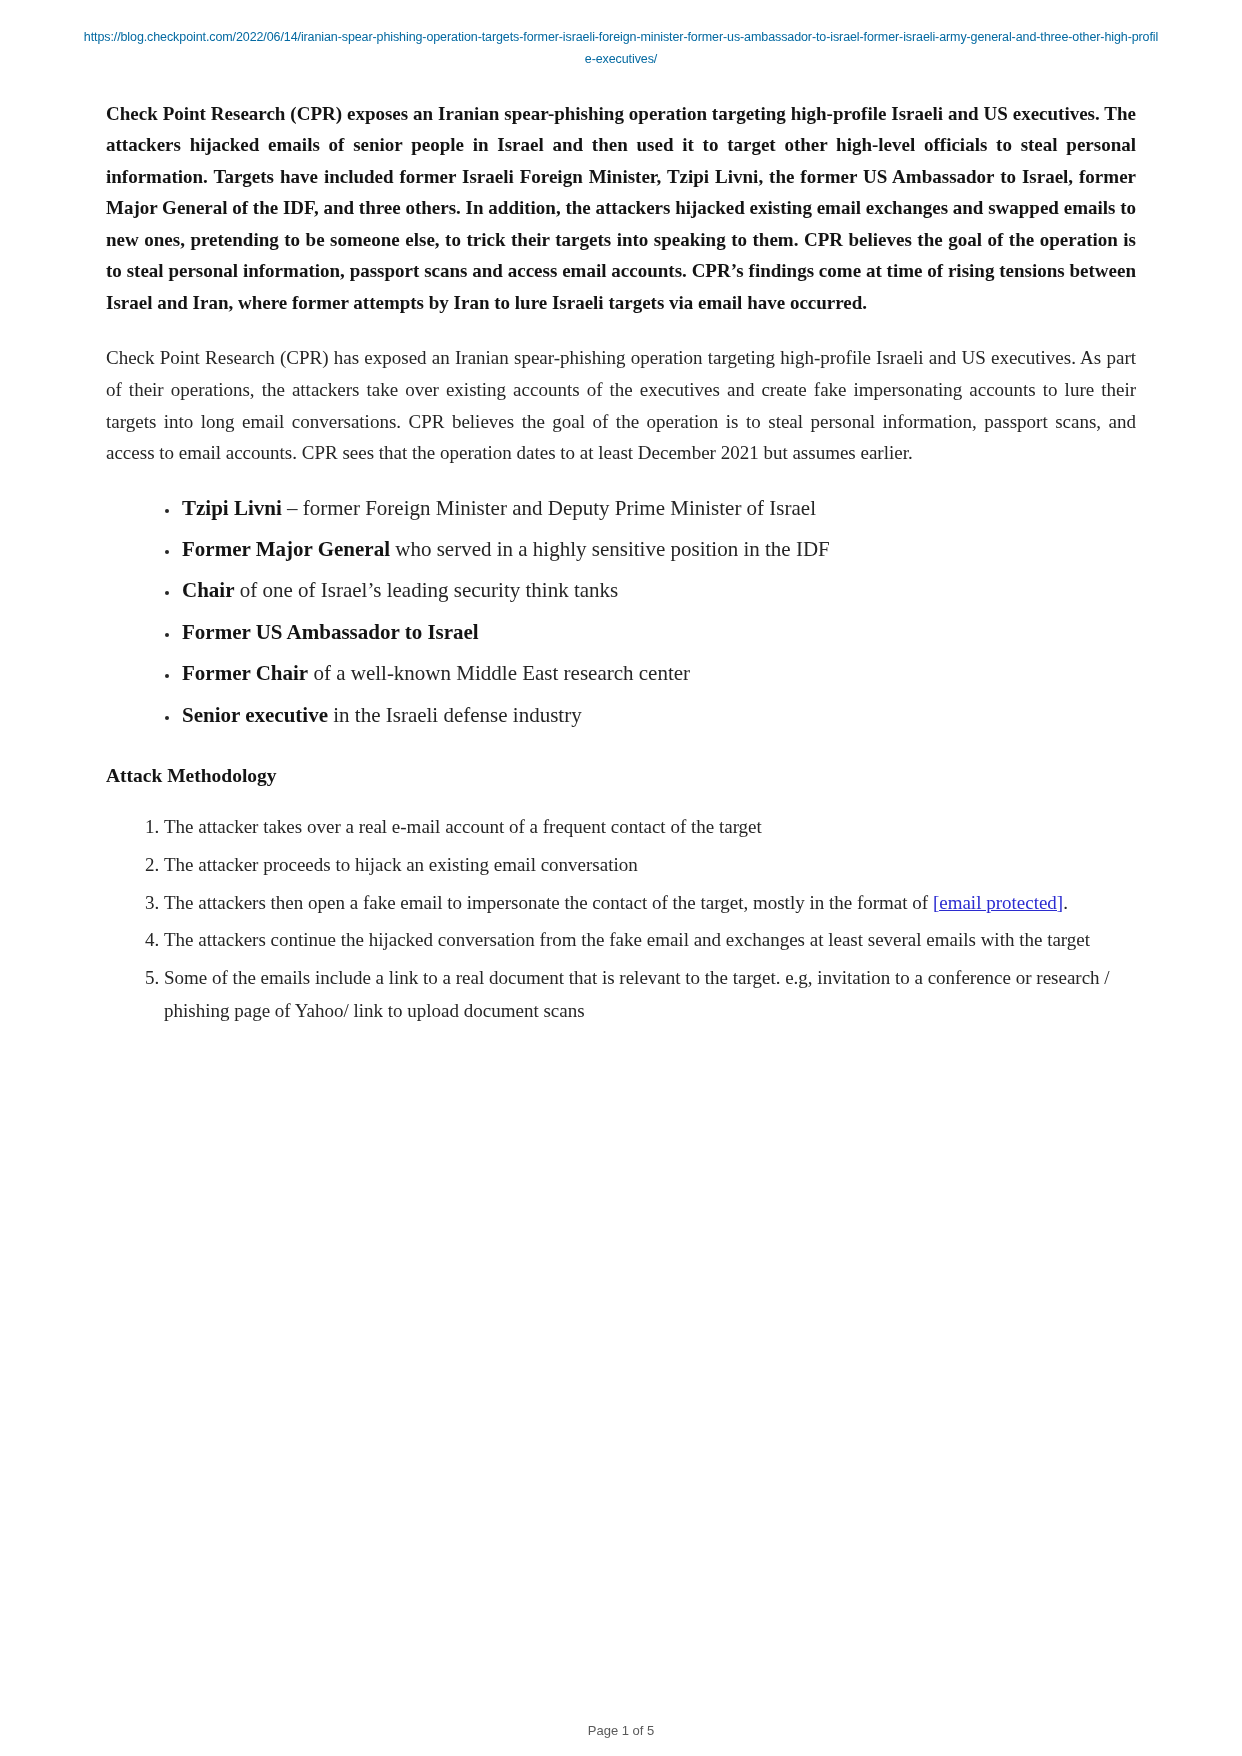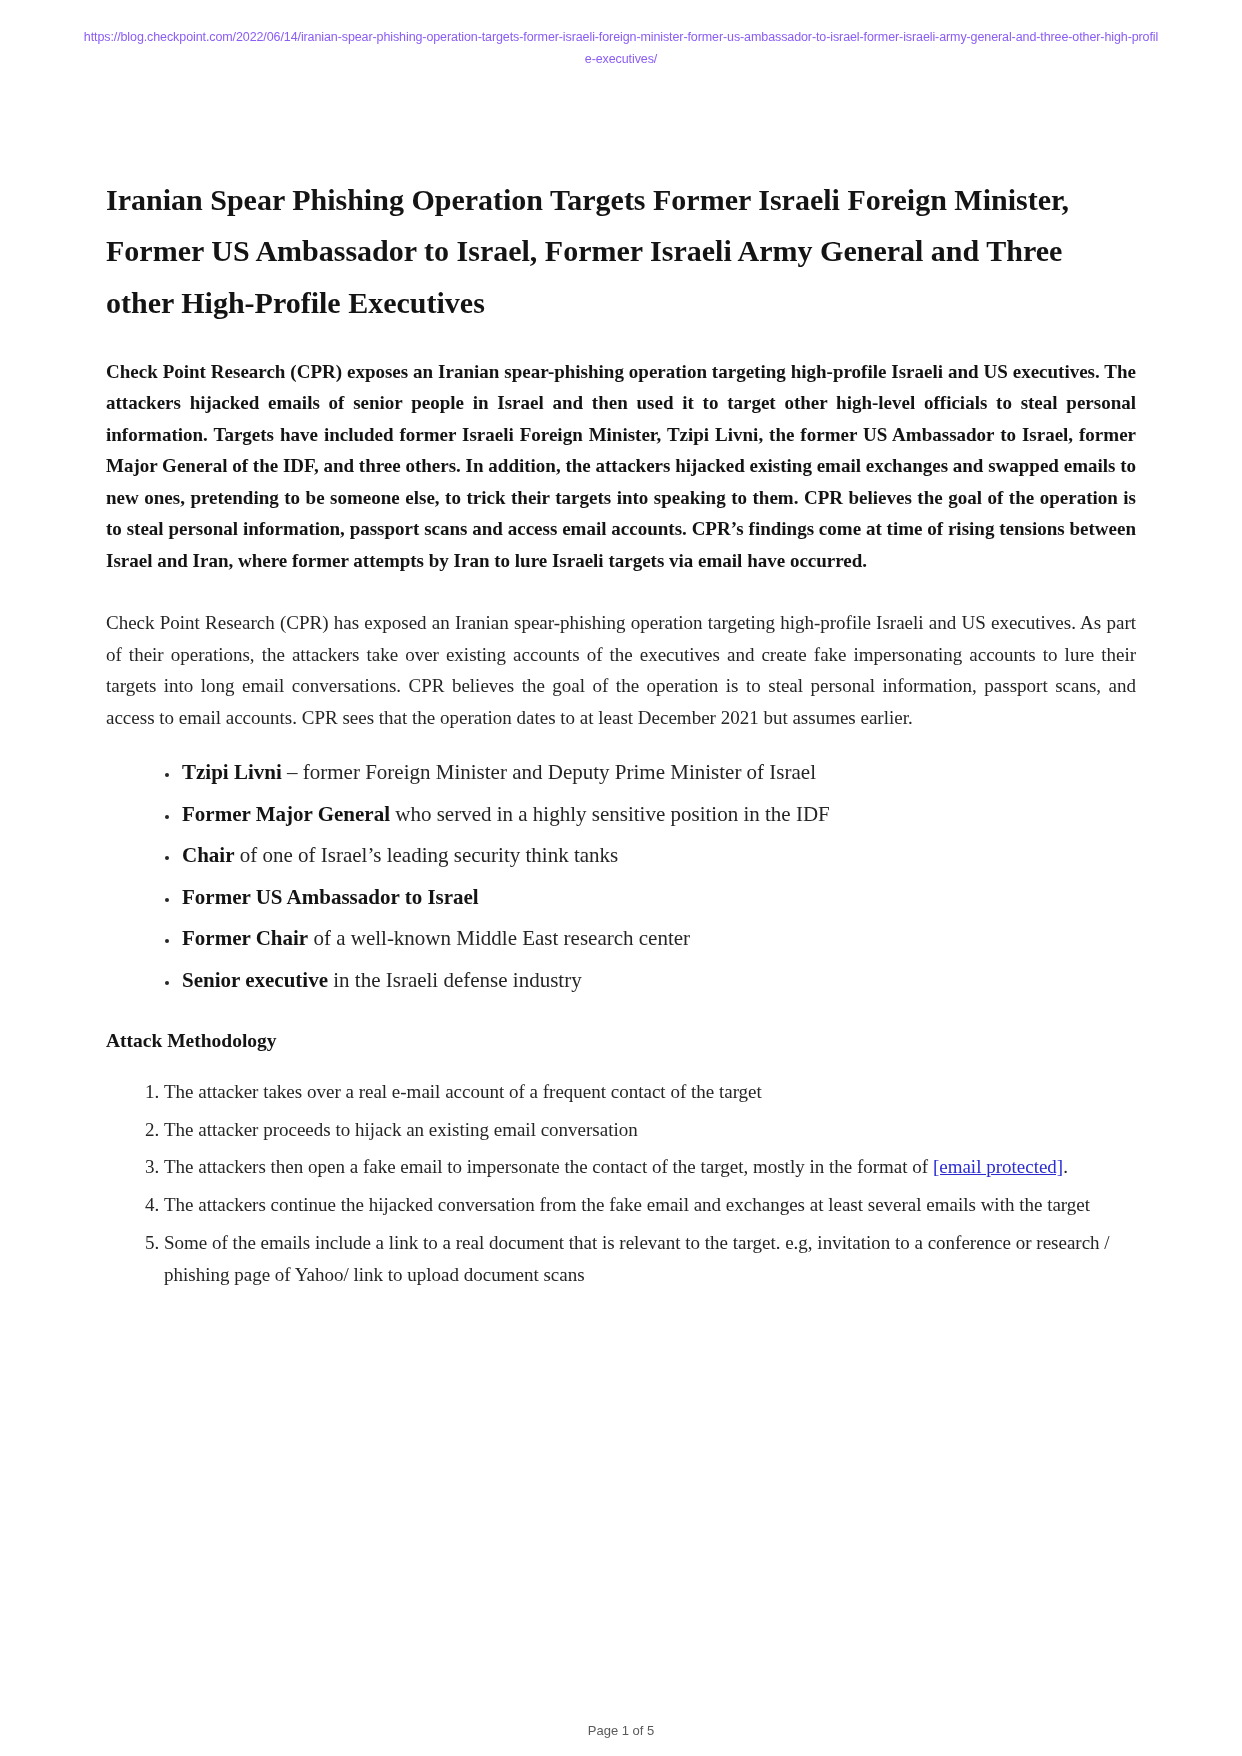--- a/index.html
+++ b/index.html
@@ -13,21 +13,21 @@
     color: #222222;
   }
   .archive-url {
     padding-top: 27px;
     width: 1080px;
     margin: 0 auto;
     text-align: center;
     font-family: "Liberation Sans", sans-serif;
     font-size: 12.5px;
     line-height: 1.75;
-    color: #8b5cf6;
+    color: #0369a1;
     word-break: break-all;
     letter-spacing: -0.1px;
   }
   .content {
     width: 1030px;
     margin: 0 auto;
   }
   .article-title {
     margin-top: 103px;
     font-size: 30px;
@@ -47,21 +47,21 @@
   }
   p.summary {
     margin-top: 27px;
     font-size: 19px;
     font-weight: bold;
     line-height: 1.66;
     color: #141414;
     text-align: justify;
   }
   p.intro {
-    margin-top: 31px;
+    margin-top: 24px;
     font-size: 19px;
     line-height: 1.66;
     text-align: justify;
     color: #262626;
   }
   h2.section-heading {
     margin-top: 33px;
     font-size: 19.5px;
     font-weight: bold;
     color: #141414;
@@ -107,21 +107,20 @@
     color: #5a5a5a;
   }
 </style>
 </head>
 <body>
 
 <div class="archive-url">https://blog.checkpoint.com/2022/06/14/iranian-spear-phishing-operation-targets-former-israeli-foreign-minister-former-us-ambassador-to-israel-former-israeli-army-general-and-three-other-high-profile-executives/</div>
 
 <div class="content">
 
-  <h1 class="article-title">Iranian Spear Phishing Operation Targets Former Israeli Foreign Minister, Former US Ambassador to Israel, Former Israeli Army General and Three other High-Profile Executives</h1>
 
 
 
   <p class="summary">Check Point Research (CPR) exposes an Iranian spear-phishing operation targeting high-profile Israeli and US executives. The attackers hijacked emails of senior people in Israel and then used it to target other high-level officials to steal personal information. Targets have included former Israeli Foreign Minister, Tzipi Livni, the former US Ambassador to Israel, former Major General of the IDF, and three others. In addition, the attackers hijacked existing email exchanges and swapped emails to new ones, pretending to be someone else, to trick their targets into speaking to them. CPR believes the goal of the operation is to steal personal information, passport scans and access email accounts. CPR’s findings come at time of rising tensions between Israel and Iran, where former attempts by Iran to lure Israeli targets via email have occurred.</p>
 
   <p class="intro">Check Point Research (CPR) has exposed an Iranian spear-phishing operation targeting high-profile Israeli and US executives. As part of their operations, the attackers take over existing accounts of the executives and create fake impersonating accounts to lure their targets into long email conversations. CPR believes the goal of the operation is to steal personal information, passport scans, and access to email accounts. CPR sees that the operation dates to at least December 2021 but assumes earlier.</p>
 
 
   <ul class="targets-list">
     <li><span class="b">Tzipi Livni</span><span> – former Foreign Minister and Deputy Prime Minister of Israel</span></li>

